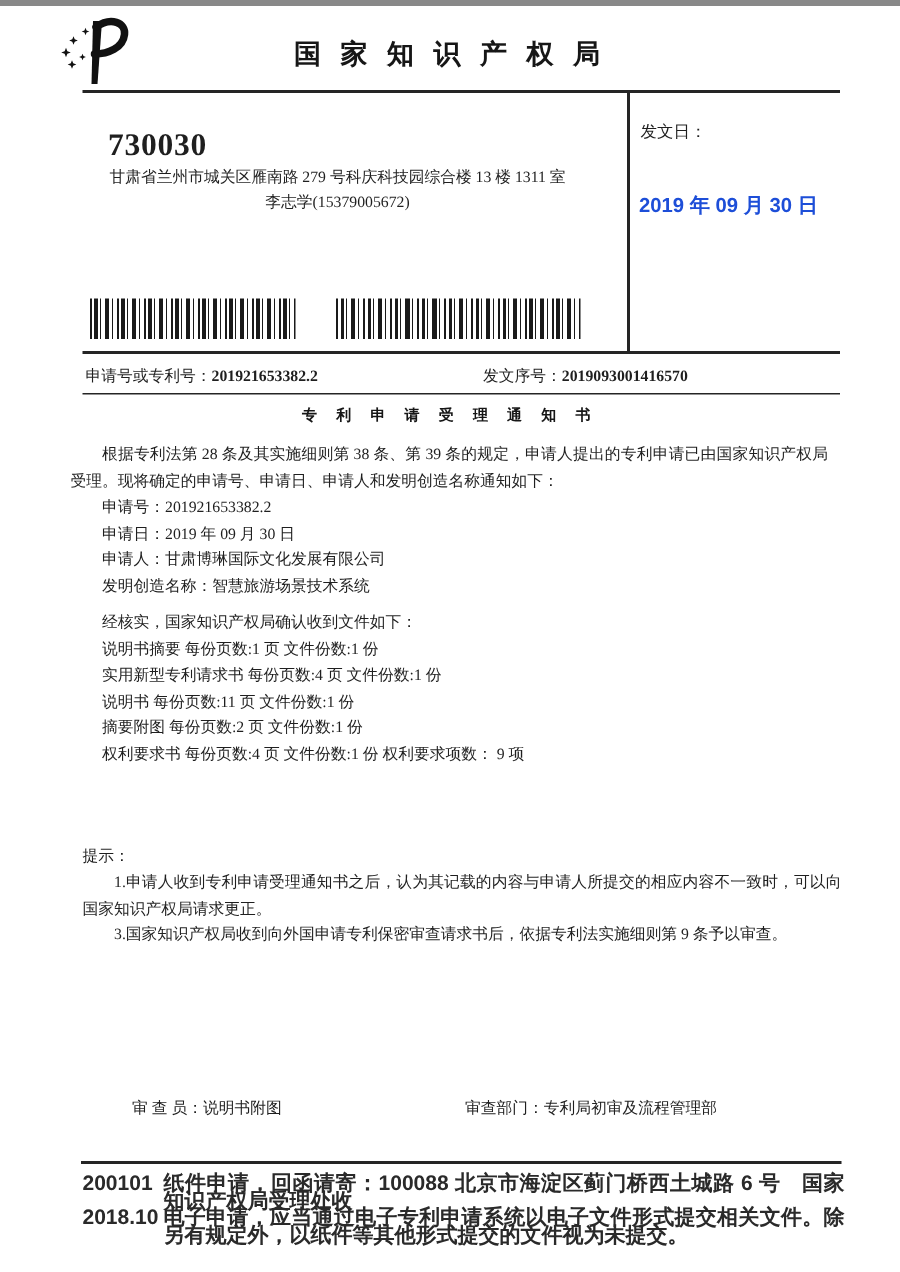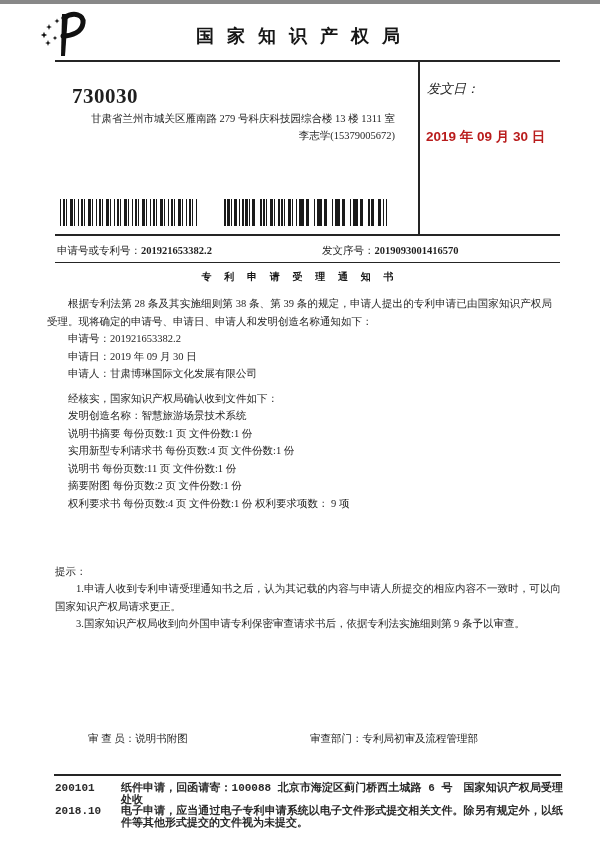--- a/index.html
+++ b/index.html
@@ -14,26 +14,26 @@
   
   .agency-title{
     left:0;right:0;top:20px;text-align:center;
     font-family:"Liberation Sans",sans-serif;
     font-size:18px;font-weight:bold;letter-spacing:4px;color:#161616;
   }
   .logo{left:36px;top:6px;}
 
   
   .postal{left:72px;top:80px;font-size:21px;font-weight:bold;letter-spacing:0.5px;}
-  .addr-block{left:55px;top:106px;width:340px;text-align:right;font-size:10.5px;line-height:17px;}
+  .addr-block{left:55px;top:106px;width:340px;text-align:center;font-size:10.5px;line-height:17px;}
 
   
-  .dispatch-label{left:427px;top:76px;font-size:13px;font-style:italic;}
+  .dispatch-label{left:427px;top:76px;font-size:11px;}
   .dispatch-date{
-    left:426px;top:124px;font-size:13.5px;font-weight:bold;color:#b91c1c;
+    left:426px;top:124px;font-size:13.5px;font-weight:bold;color:#1d4ed8;
     font-family:"Liberation Sans",sans-serif;letter-spacing:0px;white-space:nowrap;
   }
 
   
   .barcode{
     position:absolute;top:195px;height:27px;
     background:repeating-linear-gradient(90deg,
       #1a1a1a 0px,#1a1a1a 1.5px,#ffffff 1.5px,#ffffff 3px,
       #1a1a1a 3px,#1a1a1a 5.5px,#ffffff 5.5px,#ffffff 6.5px,
       #1a1a1a 6.5px,#1a1a1a 7.5px,#ffffff 7.5px,#ffffff 10px,
@@ -61,23 +61,23 @@
 
   .tips{left:55px;top:559px;width:506px;font-size:10.5px;line-height:17.3px;}
   .tips p{margin:0;text-indent:21px;text-align:justify;}
   .tips .tips-heading{text-indent:0;}
 
   .examiner-left{left:88px;top:728px;font-size:10.5px;}
   .examiner-right{left:310px;top:728px;font-size:10.5px;}
 
   .footer{
     left:55px;top:779px;width:508px;
-    display:grid;grid-template-columns:54px 1fr;column-gap:12px;
-    font-family:Liberation Mono, monospace;
-    font-size:11px;line-height:11.6px;color:#2a2a2a;font-weight:bold;
+    display:grid;grid-template-columns:54px 1fr;column-gap:0;
+    font-family:Liberation Sans, sans-serif;
+    font-size:14px;line-height:11.6px;color:#2a2a2a;font-weight:bold;
   }
   .footer .ftext{text-align:justify;}
 </style>
 </head>
 <body>
 
 <div class="page">
 
   <div class="abs logo">
     <svg width="56" height="50" viewBox="0 0 56 50" aria-hidden="true">
@@ -121,22 +121,22 @@
 
   <div class="rule" style="left:55px;top:258px;width:505px;height:1px;"></div>
 
   <div class="abs notice-title">专 利 申 请 受 理 通 知 书</div>
 
   <div class="abs content">
     <p>根据专利法第 28 条及其实施细则第 38 条、第 39 条的规定，申请人提出的专利申请已由国家知识产权局受理。现将确定的申请号、申请日、申请人和发明创造名称通知如下：</p>
     <div class="indent">申请号：201921653382.2</div>
     <div class="indent">申请日：2019 年 09 月 30 日</div>
     <div class="indent">申请人：甘肃博琳国际文化发展有限公司</div>
+    <div class="indent">发明创造名称：智慧旅游场景技术系统</div>
     <div class="indent gap-top">经核实，国家知识产权局确认收到文件如下：</div>
-    <div class="indent">发明创造名称：智慧旅游场景技术系统</div>
     <div class="indent">说明书摘要 每份页数:1 页 文件份数:1 份</div>
     <div class="indent">实用新型专利请求书 每份页数:4 页 文件份数:1 份</div>
     <div class="indent">说明书 每份页数:11 页 文件份数:1 份</div>
     <div class="indent">摘要附图 每份页数:2 页 文件份数:1 份</div>
     <div class="indent">权利要求书 每份页数:4 页 文件份数:1 份 权利要求项数： 9 项</div>
   </div>
 
   <div class="abs tips">
     <p class="tips-heading">提示：</p>
     <p>1.申请人收到专利申请受理通知书之后，认为其记载的内容与申请人所提交的相应内容不一致时，可以向国家知识产权局请求更正。</p>

